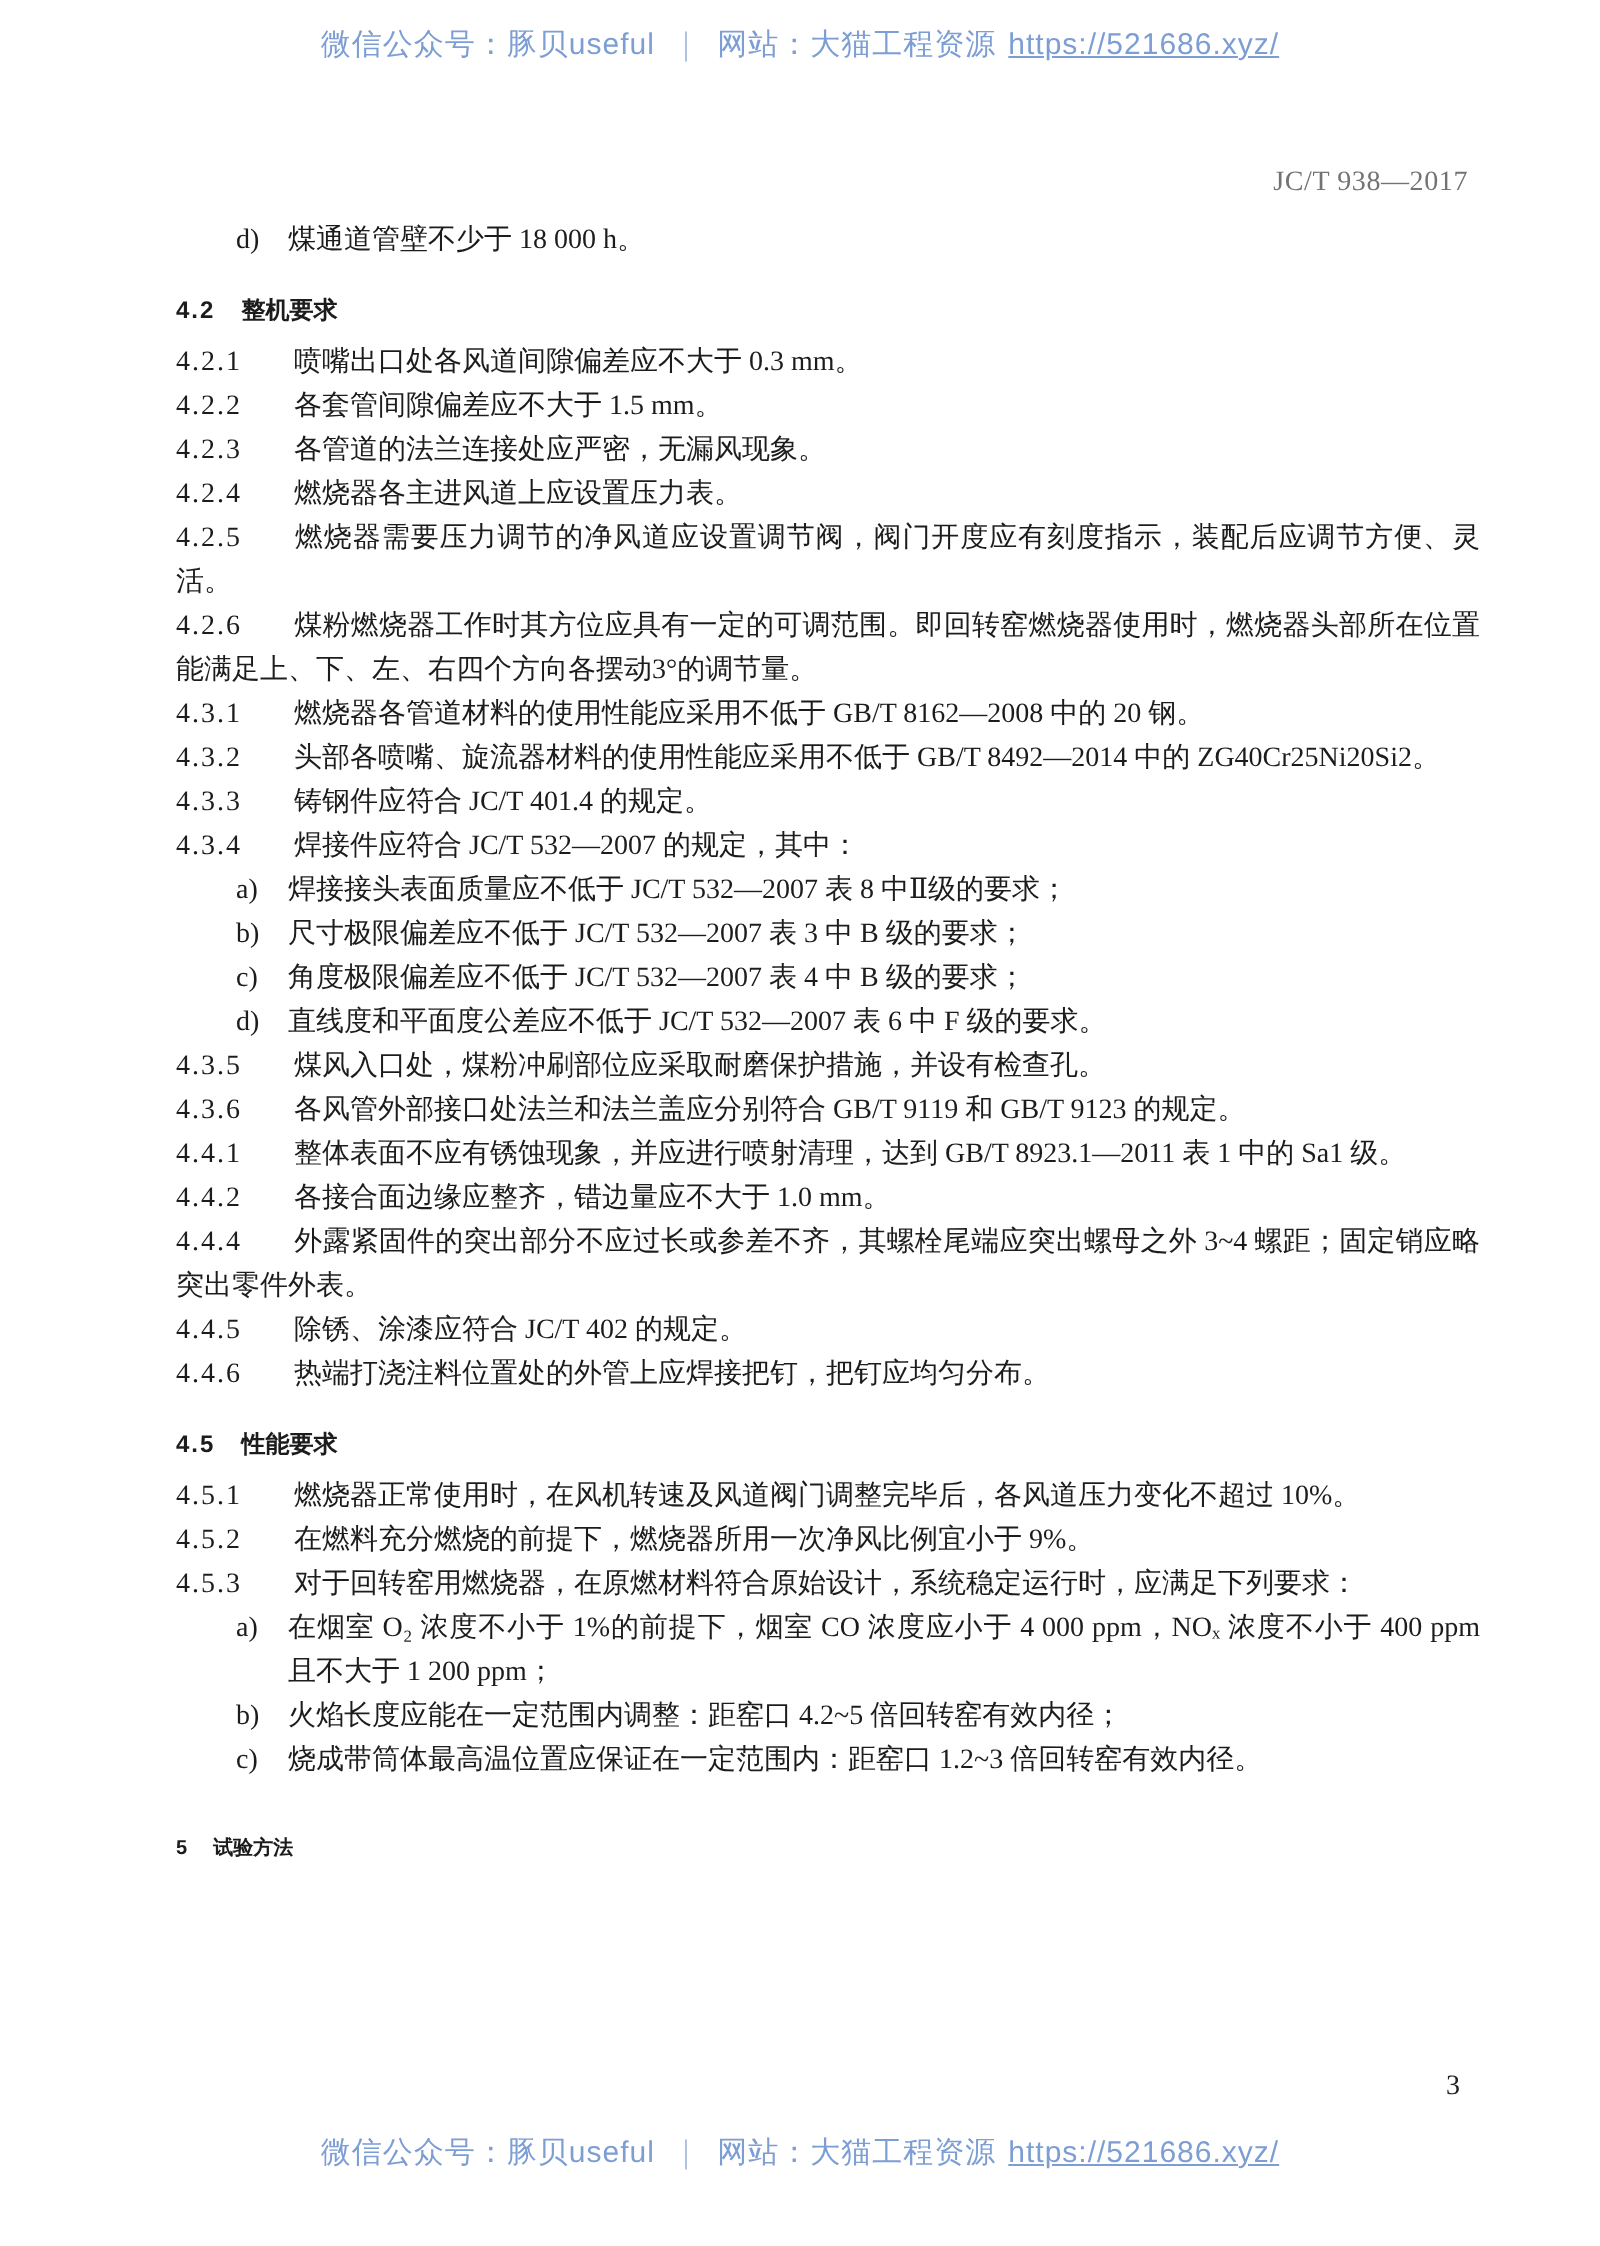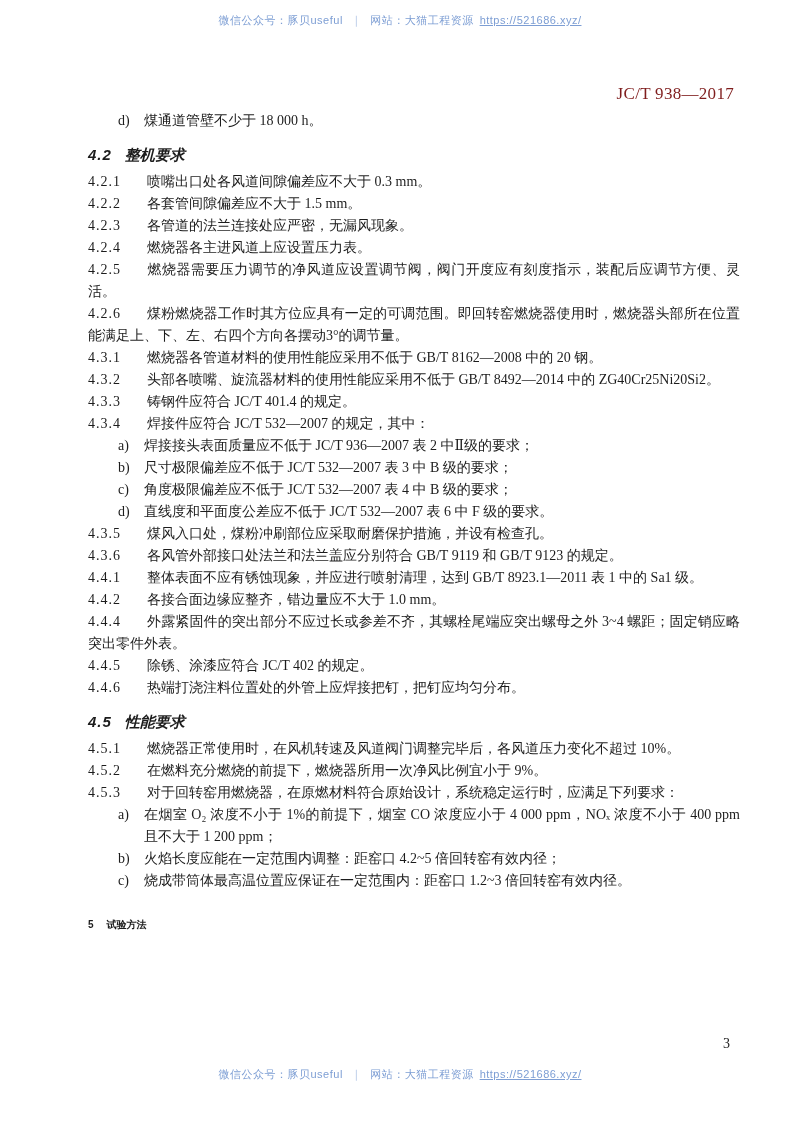--- a/index.html
+++ b/index.html
@@ -3,43 +3,42 @@
 <meta charset="utf-8">
 <style>
   html,body{margin:0;padding:0;}
   body{
     width:800px;height:1123px;position:relative;overflow:hidden;
     background:#ffffff;color:#1c1c1c;
     font-family:"Liberation Serif","DejaVu Serif",serif;
   }
   .watermark{
     position:absolute;left:0;width:100%;text-align:center;
-    color:#7d9ed4;font-size:11px;
+    color:#7d9ed4;font-size:15px;
     font-family:"Liberation Sans","DejaVu Sans",sans-serif;
     letter-spacing:.5px;white-space:nowrap;
   }
   .wm-top{top:13px;}
   .wm-bottom{top:1067px;}
   .wm-url{color:#7d9ed4;text-decoration:underline;margin-left:6px;}
   .wm-sep{margin:0 8px;color:#a7bde2;}
   .doc-code{
     position:absolute;top:84px;right:66px;
-    font-size:17px;letter-spacing:.3px;color:#7f1d1d;
+    font-size:14px;letter-spacing:.3px;color:#737373;
   }
   .content{
     position:absolute;top:110px;left:88px;right:60px;
     font-size:14px;line-height:22px;
   }
   .block{margin:0;}
   .clause{text-align:justify;}
   .c-num{margin-right:26px;letter-spacing:1px;white-space:nowrap;}
   .heading{
-    font-weight:bold;margin:12px 0 5px;font-size:15px;
+    font-weight:bold;margin:12px 0 5px;font-size:12px;
     font-family:"Liberation Sans","DejaVu Sans",sans-serif;
-    font-style:italic;
   }
   .heading .h-num{margin-right:13px;letter-spacing:1px;}
   .chapter{
     font-weight:bold;margin-top:22px;font-size:10px;
     font-family:"Liberation Sans","DejaVu Sans",sans-serif;
   }
   .chapter .h-num{margin-right:13px;}
   .sub{display:flex;margin-left:30px;text-align:justify;}
   .sub .s-label{flex:none;min-width:26px;}
   .sub .s-text{flex:1;}
@@ -68,21 +67,21 @@
     <div class="block clause"><span class="c-num">4.2.3</span><span class="c-text">各管道的法兰连接处应严密，无漏风现象。</span></div>
     <div class="block clause"><span class="c-num">4.2.4</span><span class="c-text">燃烧器各主进风道上应设置压力表。</span></div>
     <div class="block clause"><span class="c-num">4.2.5</span><span class="c-text">燃烧器需要压力调节的净风道应设置调节阀，阀门开度应有刻度指示，装配后应调节方便、灵活。</span></div>
     <div class="block clause"><span class="c-num">4.2.6</span><span class="c-text">煤粉燃烧器工作时其方位应具有一定的可调范围。即回转窑燃烧器使用时，燃烧器头部所在位置能满足上、下、左、右四个方向各摆动3°的调节量。</span></div>
     <div class="block clause"><span class="c-num">4.3.1</span><span class="c-text">燃烧器各管道材料的使用性能应采用不低于 GB/T 8162—2008 中的 20 钢。</span></div>
     <div class="block clause"><span class="c-num">4.3.2</span><span class="c-text">头部各喷嘴、旋流器材料的使用性能应采用不低于 GB/T 8492—2014 中的 ZG40Cr25Ni20Si2。</span></div>
     <div class="block clause"><span class="c-num">4.3.3</span><span class="c-text">铸钢件应符合 JC/T 401.4 的规定。</span></div>
     <div class="block clause"><span class="c-num">4.3.4</span><span class="c-text">焊接件应符合 JC/T 532—2007 的规定，其中：</span></div>
     <div class="block sub">
       <span class="s-label">a)</span>
-      <span class="s-text">焊接接头表面质量应不低于 JC/T 936—2007 表 2 中Ⅱ级的要求；</span>
+      <span class="s-text">焊接接头表面质量应不低于 JC/T 532—2007 表 8 中Ⅱ级的要求；</span>
     </div>
     <div class="block sub">
       <span class="s-label">b)</span>
       <span class="s-text">尺寸极限偏差应不低于 JC/T 532—2007 表 3 中 B 级的要求；</span>
     </div>
     <div class="block sub">
       <span class="s-label">c)</span>
       <span class="s-text">角度极限偏差应不低于 JC/T 532—2007 表 4 中 B 级的要求；</span>
     </div>
     <div class="block sub">

